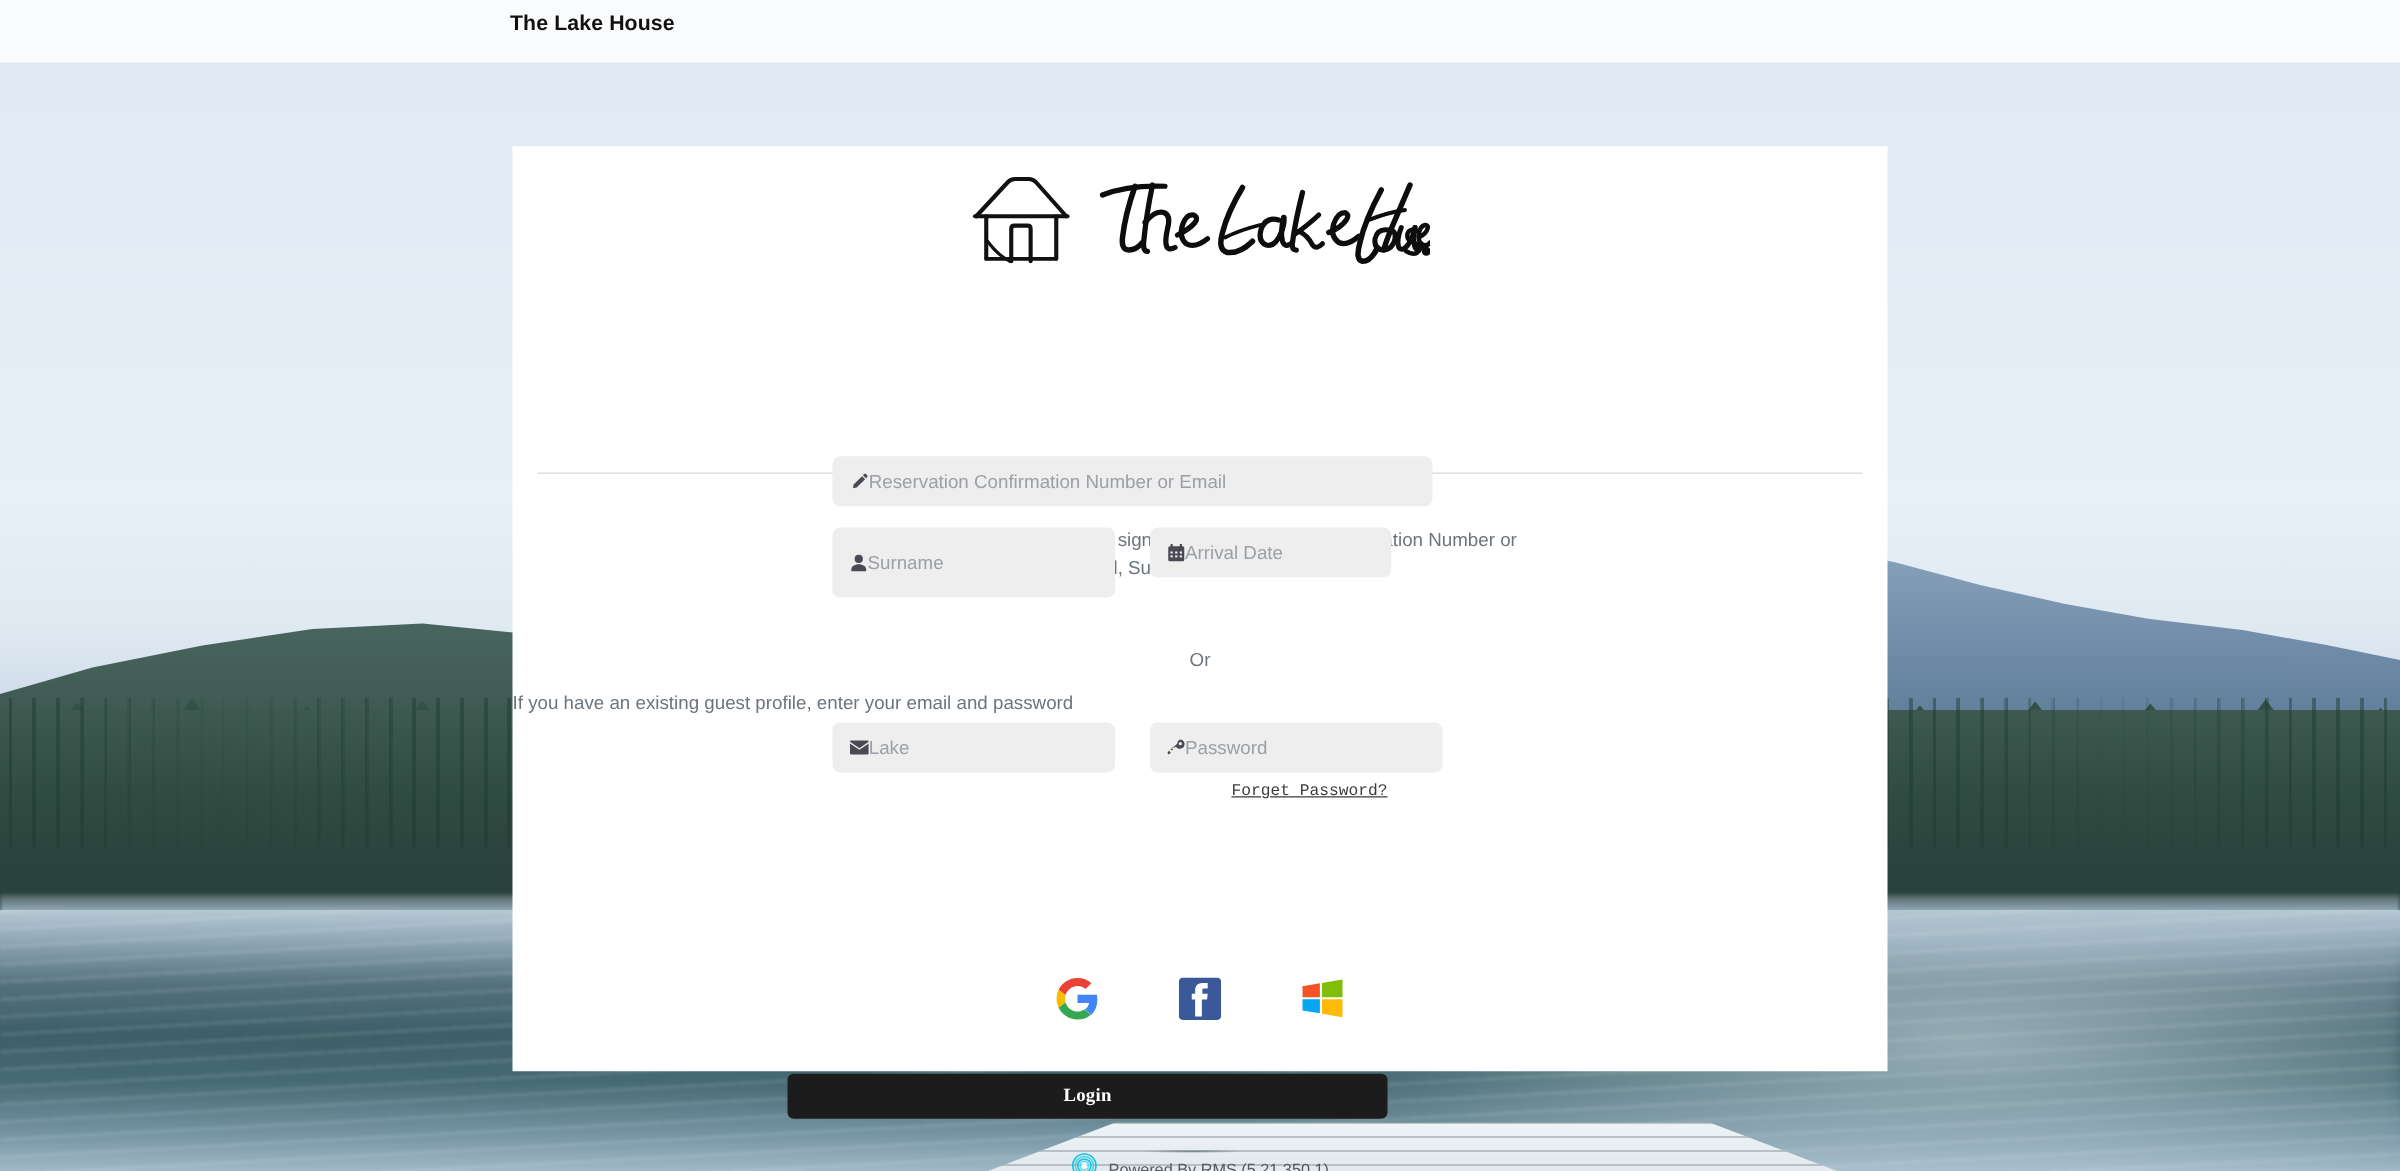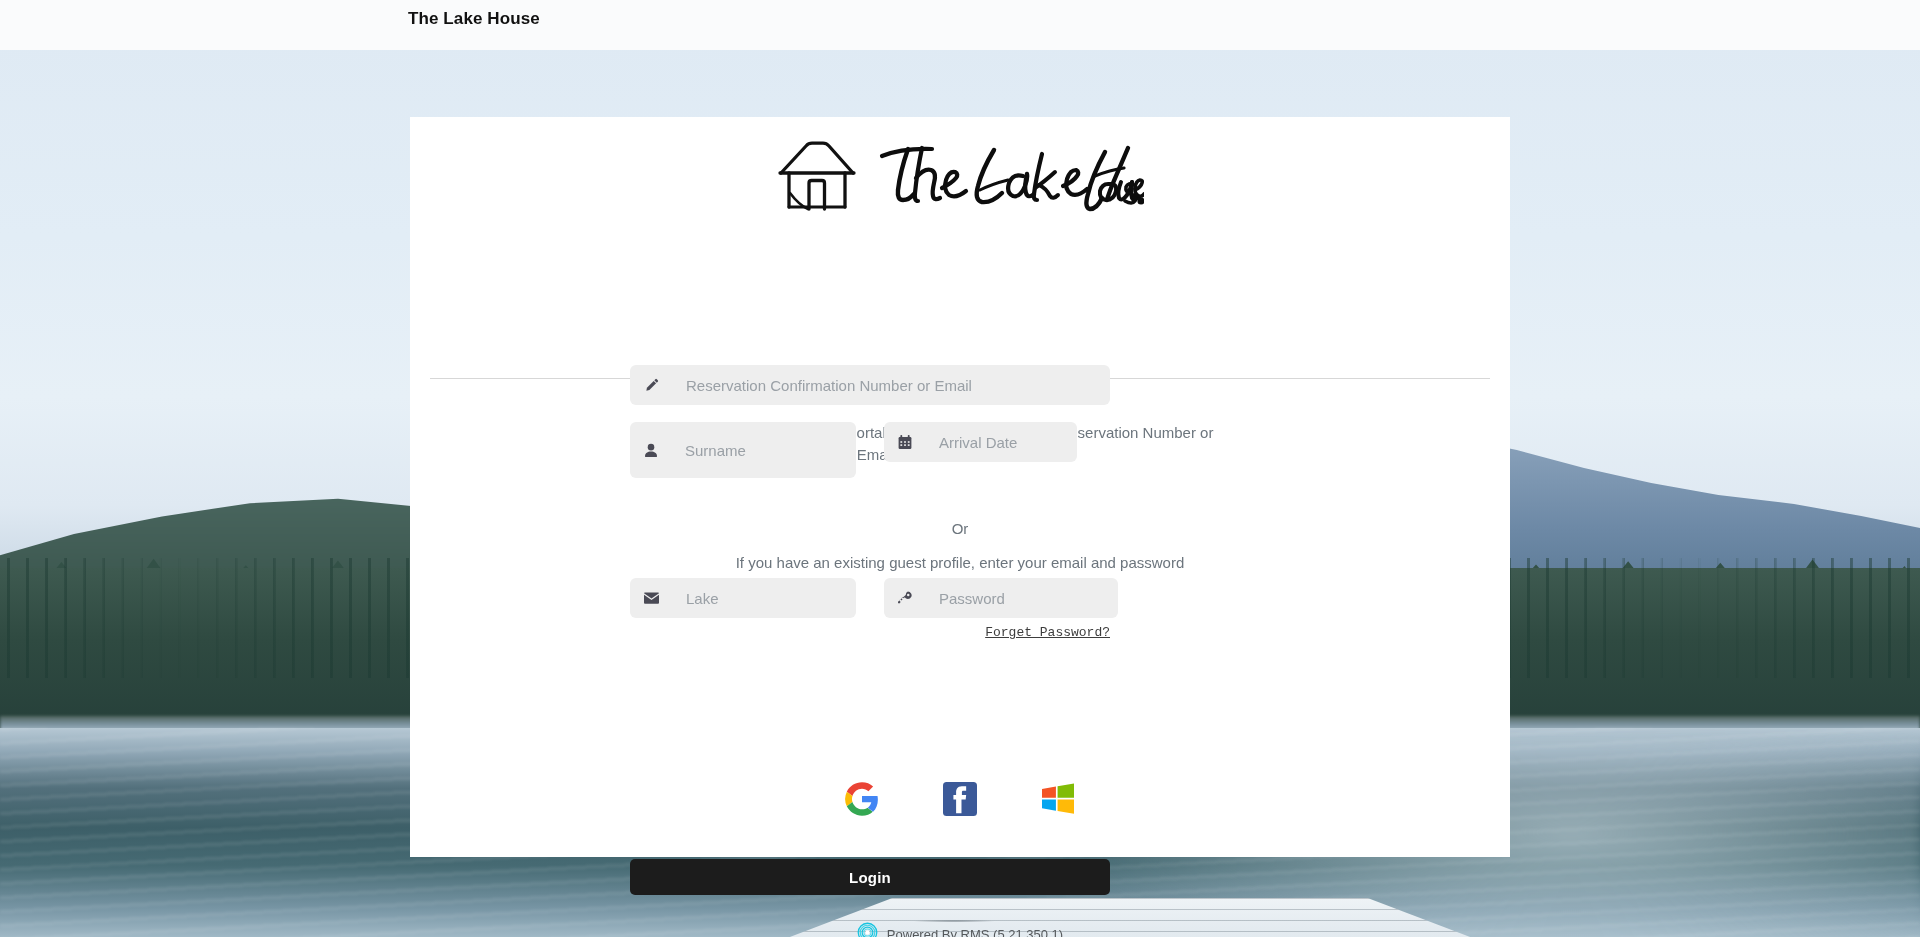--- a/index.html
+++ b/index.html
@@ -240,21 +240,22 @@
   }
 
   .field {
     position: absolute;
     background: #eeeeee;
     border: none;
     border-radius: 6px;
     display: flex;
     align-items: center;
     padding: 16px 14px;
-    gap: 27px;
+    gap: 0;
+    margin-left: 36px;
   }
   .field .fi { flex: 0 0 auto; display: flex; align-items: center; }
   .field .ph {
     font-size: 15px;
     color: #9aa0a6;
     white-space: nowrap;
   }
 
   .f-reservation { left: 220px; top: 248px; width: 480px; height: 40px; }
   .f-surname     { left: 220px; top: 305px; width: 226px; height: 56px; }
@@ -267,21 +268,20 @@
     left: 0; top: 403px;
     width: 1100px;
     text-align: center;
     font-size: 15px;
     color: #6c757d;
   }
   .profile-note {
     position: absolute;
     left: 0; top: 437px;
     width: 1100px;
-    text-align: center;
     font-size: 15px;
     color: #6c757d;
   }
 
   .forget {
     position: absolute;
     left: 474px; top: 508px;
     width: 226px;
     text-align: right;
     font-size: 13px;
@@ -308,21 +308,21 @@
   .login-btn {
     position: absolute;
     left: 220px; top: 742px;
     width: 480px; height: 36px;
     background: #1c1c1c;
     color: #ffffff;
     border: none;
     border-radius: 5px;
     font-size: 15px;
     font-weight: bold;
-    font-family: Liberation Sans, sans-serif;
+    font-family: Liberation Serif, serif;
     cursor: pointer;
     letter-spacing: .2px;
   }
 
   .footer {
     position: absolute;
     left: 0; top: 805px;
     width: 1100px;
     display: flex; align-items: center; justify-content: center;
     gap: 9px;

